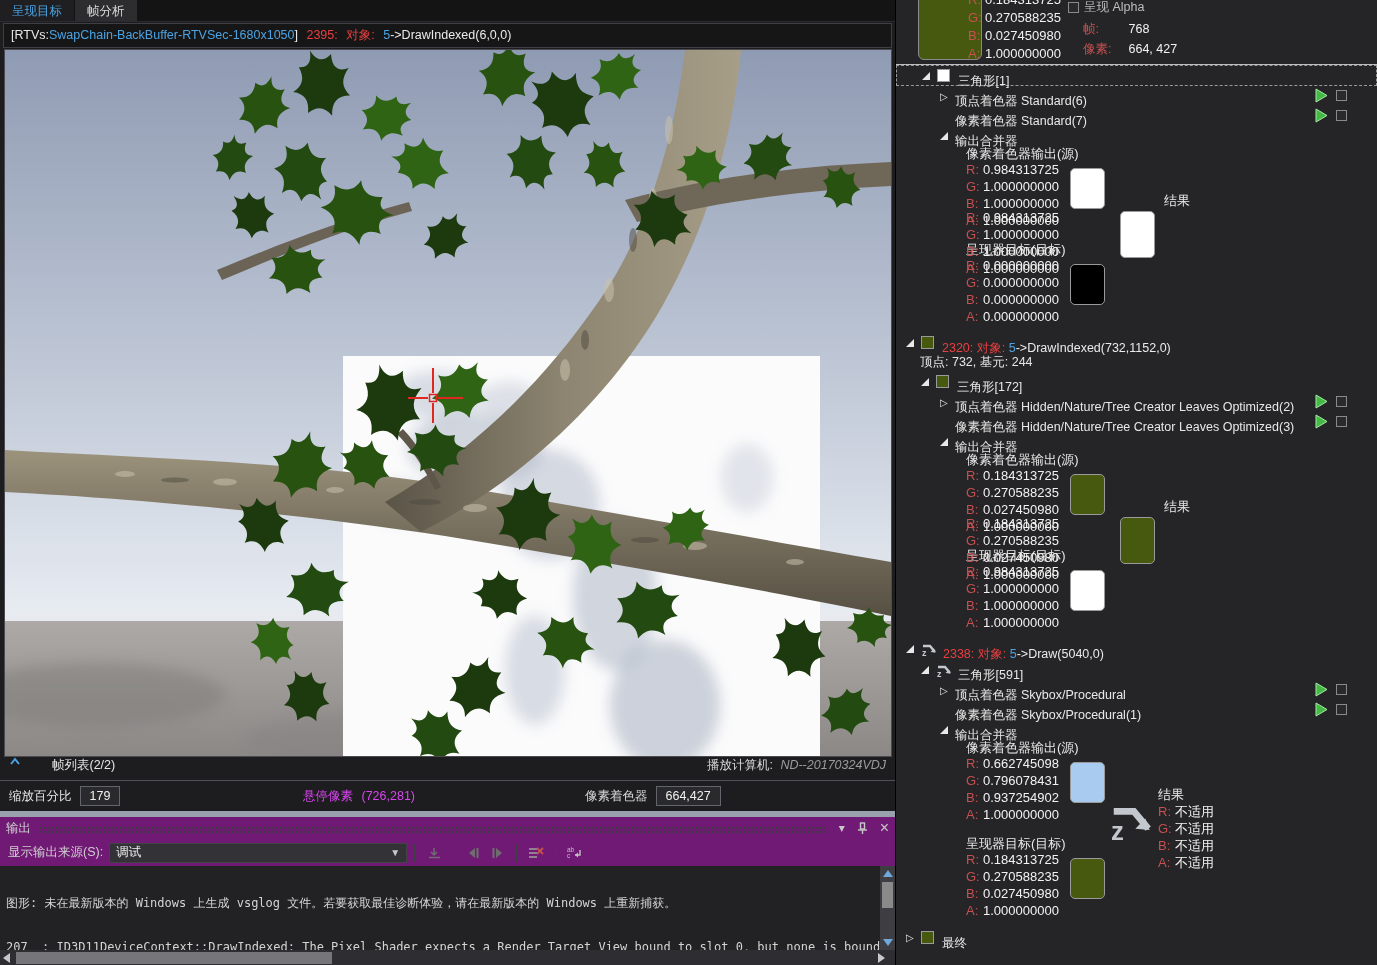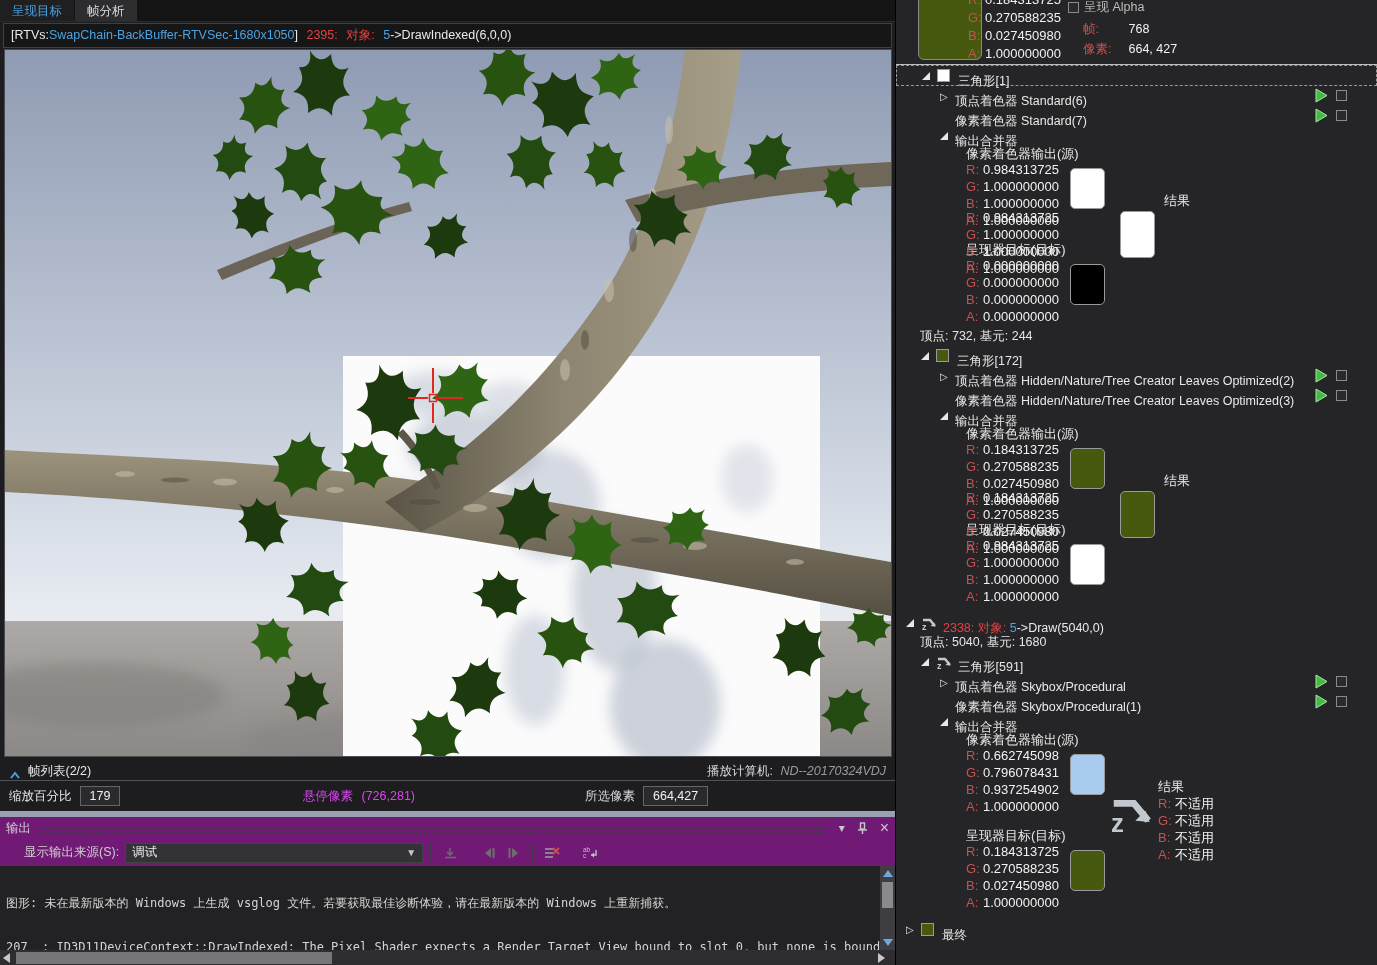--- a/index.html
+++ b/index.html
@@ -26,22 +26,22 @@
   .eh-w { color:#eaeaea; } .eh-b { color:#4ba3e3; } .eh-r { color:#e84040; }
   .sp { margin-left:5px; }
 
   .viewport {
     margin:1px 3px 0 4px; width:888px; height:708px;
     border:1px solid #4a4a50; position:relative; background:#8f9bb3; overflow:hidden;
   }
   .viewport svg { display:block; }
 
   .framebar {
-    height:24px; display:flex; align-items:flex-end; padding:0 9px;
-    border-bottom:1px solid #4e5156; font-size:12.5px;
+    height:24px; display:flex; align-items:flex-start; padding:0 9px;
+    border-bottom:1px solid #4e5156; font-size:12.5px;gap:24px;
   }
   .framebar .chev { margin-right:7px; display:inline-flex; }
   .player { margin-left:auto; }
   .player .plabel { color:#d8d8d8; }
   .player .pval { color:#9b9b9b; margin-left:4px;font-style:italic; }
 
   .statusbar { height:30px; display:flex; align-items:center; padding:0 9px; position:relative; font-size:12.5px; }
   .val-box {
     background:#2a2a2d; border:1px solid #62656b; padding:2px 9px; margin-left:8px;
     color:#f0f0f0; min-width:36px; text-align:center;
@@ -51,21 +51,21 @@
 
   .splitter { height:6px; background:#99a1ae; }
 
   .output-panel { height:149px; background:#701a75; display:flex; flex-direction:column; }
   .out-title { height:22px; display:flex; align-items:center; padding:0 6px; }
   .out-title .t { color:#cfcfcf; font-size:12.5px; margin-right:8px; }
   .grip { flex:1; height:8px; margin-top:3px;
     background-image:radial-gradient(#3c3c40 1px, transparent 1px);
     background-size:4px 4px; }
   .out-title .ticn { color:#c8c8c8; margin-left:12px; cursor:default; font-size:12px; display:inline-flex; align-items:center; }
-  .out-toolbar { height:27px; display:flex; align-items:center; padding:0 8px;margin-left:16px; }
+  .out-toolbar { height:27px; display:flex; align-items:center; padding:0 8px; }
   .out-toolbar .lab { color:#cfcfcf; margin-right:6px; }
   .combo {
     width:298px; height:20px; background:#333337; border:1px solid #434346;
     display:flex; align-items:center; padding:0 6px; color:#f0f0f0;
   }
   .combo .arrow { margin-left:auto; color:#c8c8c8; font-size:10px; }
   .tsep { width:1px; height:18px; background:#3f3f46; margin:0 7px; }
   .tbtn { width:24px; height:20px; display:flex; align-items:center; justify-content:center; }
 
   .log {
@@ -321,21 +321,21 @@
     </div>
 
     <div class="statusbar">
       <span>缩放百分比</span>
       <span class="val-box">179</span>
       <span class="hover-pix">
         <span>悬停像素</span>
         <span style="margin-left:5px">(726,281)</span>
       </span>
       <span class="sel-pix">
-        <span>所选像素</span>
+        <span>像素着色器</span>
         <span class="val-box">664,427</span>
       </span>
     </div>
 
     <div class="splitter"></div>
 
     <div class="output-panel">
       <div class="out-title">
         <span class="t">输出</span>
         <span class="grip"></span>
@@ -480,20 +480,27 @@
         <div class="ln" style="top:163px"><span class="rl">A:</span><span class="rv">0.000000000</span></div>
         <span class="big-sw sw-dst" style="background: rgb(0, 0, 0);"></span>
         <span class="big-sw sw-res" style="background: rgb(255, 255, 255);"></span>
         <div class="t-res">结果</div>
         <div class="ln res-ln" style="top:64px"><span class="rl">R:</span><span class="rv">0.984313725</span></div>
         <div class="ln res-ln" style="top:81px"><span class="rl">G:</span><span class="rv">1.000000000</span></div>
         <div class="ln res-ln" style="top:98px"><span class="rl">B:</span><span class="rv">1.000000000</span></div>
         <div class="ln res-ln" style="top:115px"><span class="rl">A:</span><span class="rv">1.000000000</span></div>
       </div>
 
+      <div class="row r-evt">
+        <span class="exp-open"></span>
+        <span class="sw" style="background: rgb(70, 89, 15);"></span>
+        <span class="tree-label"><span class="eh-r">2320:</span>
+          <span class="eh-r">对象:</span>
+          <span class="eh-b">5</span><span class="eh-w">-&gt;DrawIndexed(732,1152,0)</span></span>
+      </div>
       <div class="row r-info">顶点: 732, 基元: 244</div>
       <div class="row r-tri">
         <span class="exp-open"></span>
         <span class="sw" style="background: rgb(70, 89, 15);"></span>
         <span class="tree-label">三角形[172]</span>
       </div>
       <div class="row r-shader">
         <span class="exp-closed">▷</span>
         <span class="tree-label">顶点着色器 Hidden/Nature/Tree Creator Leaves Optimized(2)</span>
         <span class="play"><svg width="15" height="15">
@@ -538,21 +545,20 @@
         <span class="exp-open"></span>
         <span style="margin-right:6px; display:inline-flex">
             <svg width="16" height="16" viewBox="0 0 16 16">
               <use href="#zglyph"></use>
             </svg>
           </span>
         <span class="tree-label"><span class="eh-r">2338:</span>
           <span class="eh-r">对象:</span>
           <span class="eh-b">5</span><span class="eh-w">-&gt;Draw(5040,0)</span></span>
       </div>
-      <div class="row r-info">顶点: 5040, 基元: 1680</div>
       <div class="row r-tri">
         <span class="exp-open"></span>
         <span style="margin-right:6px; display:inline-flex">
             <svg width="16" height="16" viewBox="0 0 16 16">
               <use href="#zglyph"></use>
             </svg>
           </span>
         <span class="tree-label">三角形[591]</span>
       </div>
       <div class="row r-shader">

